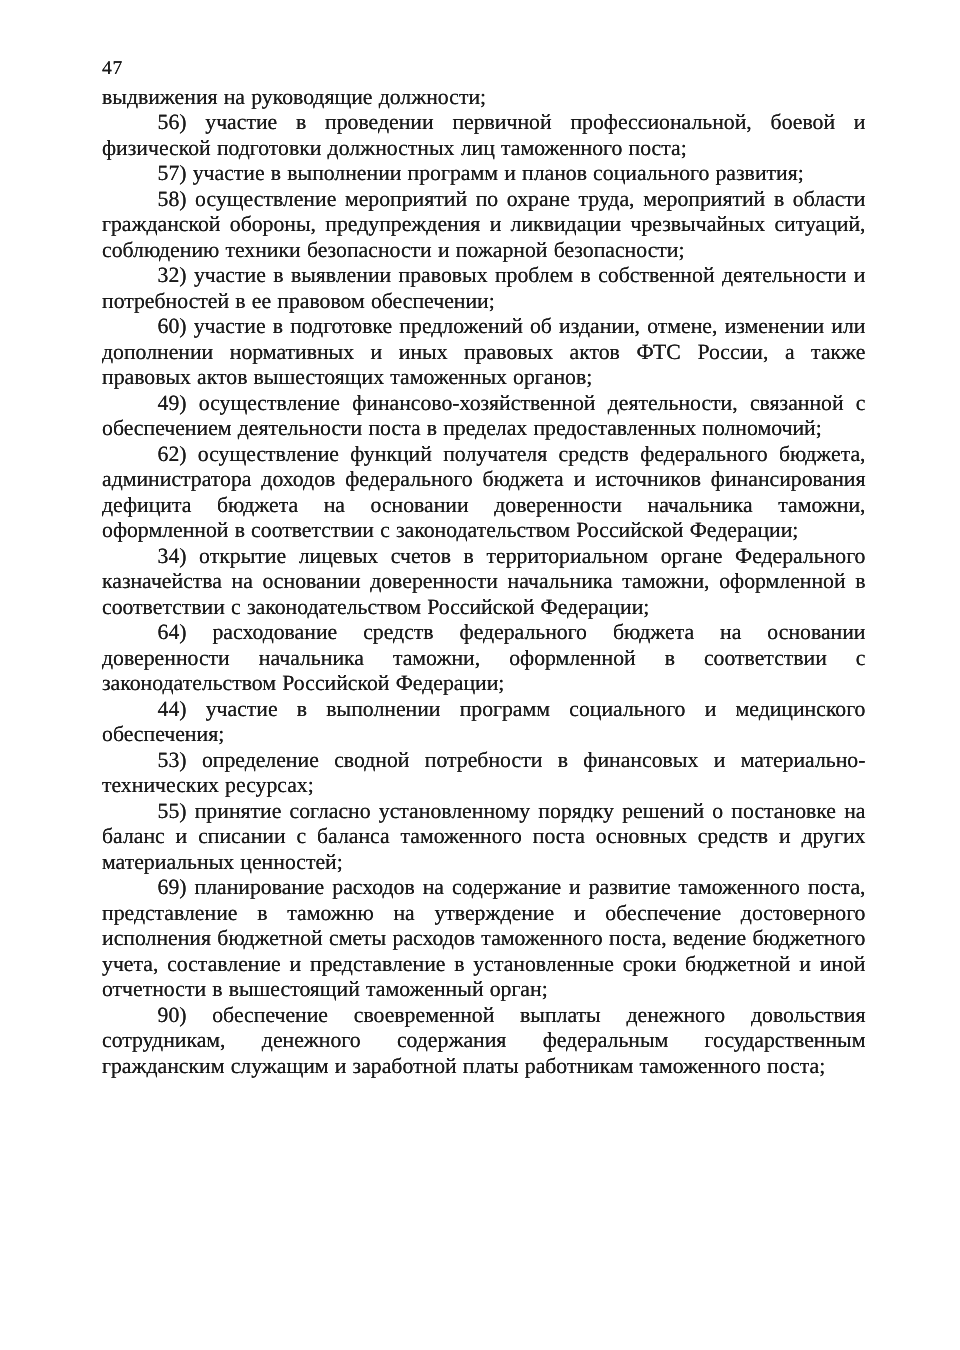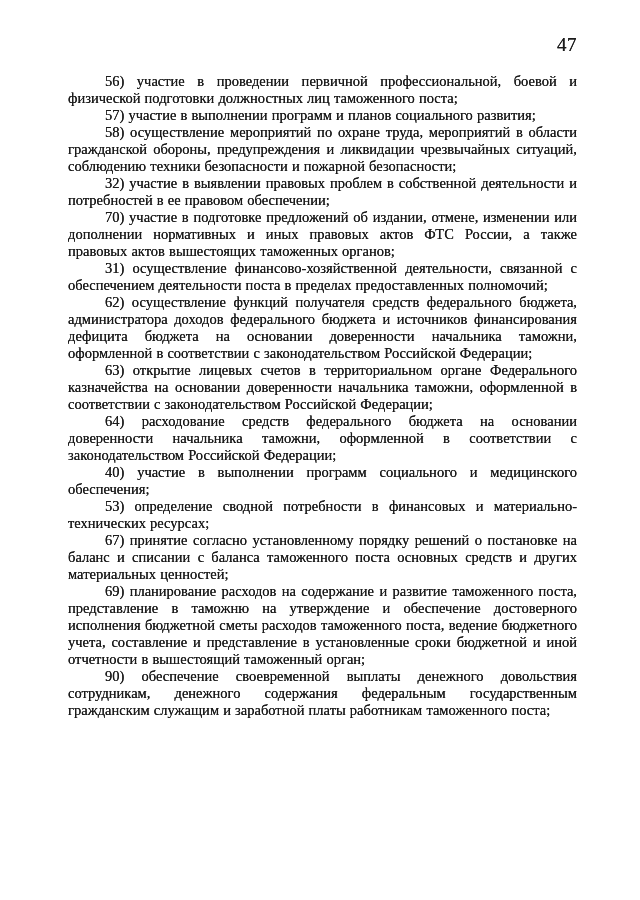--- a/index.html
+++ b/index.html
@@ -16,24 +16,24 @@
     font-family: "Liberation Serif", "DejaVu Serif", serif;
     color: #1b1b1b;
   }
   .content {
     position: absolute;
     top: 36px;
     left: 68px;
     width: 509px;
   }
   .page-number {
-    text-align: right;
-    font-size: 19px;
+    text-align: left;
+    font-size: 13px;
     line-height: 17px;
-    margin-bottom: 20px;
+    margin-bottom: 4px;
     letter-spacing: 0.5px;
     text-shadow: 0 0 0.35px #1b1b1b;
   }
   p.para {
     margin: 0;
     font-size: 14.5px;
     line-height: 17px;
     text-align: justify;
     text-indent: 37px;
     text-shadow: 0 0 0.35px #1b1b1b;
@@ -42,28 +42,29 @@
   p.para.continuation {
     text-indent: 0;
   }
 </style>
 </head>
 <body>
 
 <div class="page">
   <div class="content">
     <div class="page-number">47</div>
+    <p class="para continuation">выдвижения на руководящие должности;</p>
     <p class="para">56) участие в проведении первичной профессиональной, боевой и физической подготовки должностных лиц таможенного поста;</p>
     <p class="para">57) участие в выполнении программ и планов социального развития;</p>
     <p class="para">58) осуществление мероприятий по охране труда, мероприятий в области гражданской обороны, предупреждения и ликвидации чрезвычайных ситуаций, соблюдению техники безопасности и пожарной безопасности;</p>
     <p class="para">32) участие в выявлении правовых проблем в собственной деятельности и потребностей в ее правовом обеспечении;</p>
-    <p class="para">70) участие в подготовке предложений об издании, отмене, изменении или дополнении нормативных и иных правовых актов ФТС России, а также правовых актов вышестоящих таможенных органов;</p>
-    <p class="para">31) осуществление финансово-хозяйственной деятельности, связанной с обеспечением деятельности поста в пределах предоставленных полномочий;</p>
+    <p class="para">60) участие в подготовке предложений об издании, отмене, изменении или дополнении нормативных и иных правовых актов ФТС России, а также правовых актов вышестоящих таможенных органов;</p>
+    <p class="para">49) осуществление финансово-хозяйственной деятельности, связанной с обеспечением деятельности поста в пределах предоставленных полномочий;</p>
     <p class="para">62) осуществление функций получателя средств федерального бюджета, администратора доходов федерального бюджета и источников финансирования дефицита бюджета на основании доверенности начальника таможни, оформленной в соответствии с законодательством Российской Федерации;</p>
-    <p class="para">63) открытие лицевых счетов в территориальном органе Федерального казначейства на основании доверенности начальника таможни, оформленной в соответствии с законодательством Российской Федерации;</p>
+    <p class="para">34) открытие лицевых счетов в территориальном органе Федерального казначейства на основании доверенности начальника таможни, оформленной в соответствии с законодательством Российской Федерации;</p>
     <p class="para">64) расходование средств федерального бюджета на основании доверенности начальника таможни, оформленной в соответствии с законодательством Российской Федерации;</p>
-    <p class="para">40) участие в выполнении программ социального и медицинского обеспечения;</p>
+    <p class="para">44) участие в выполнении программ социального и медицинского обеспечения;</p>
     <p class="para">53) определение сводной потребности в финансовых и материально-технических ресурсах;</p>
-    <p class="para">67) принятие согласно установленному порядку решений о постановке на баланс и списании с баланса таможенного поста основных средств и других материальных ценностей;</p>
+    <p class="para">55) принятие согласно установленному порядку решений о постановке на баланс и списании с баланса таможенного поста основных средств и других материальных ценностей;</p>
     <p class="para">69) планирование расходов на содержание и развитие таможенного поста, представление в таможню на утверждение и обеспечение достоверного исполнения бюджетной сметы расходов таможенного поста, ведение бюджетного учета, составление и представление в установленные сроки бюджетной и иной отчетности в вышестоящий таможенный орган;</p>
     <p class="para">90) обеспечение своевременной выплаты денежного довольствия сотрудникам, денежного содержания федеральным государственным гражданским служащим и заработной платы работникам таможенного поста;</p>
   </div>
 </div>
 
 </body></html>

